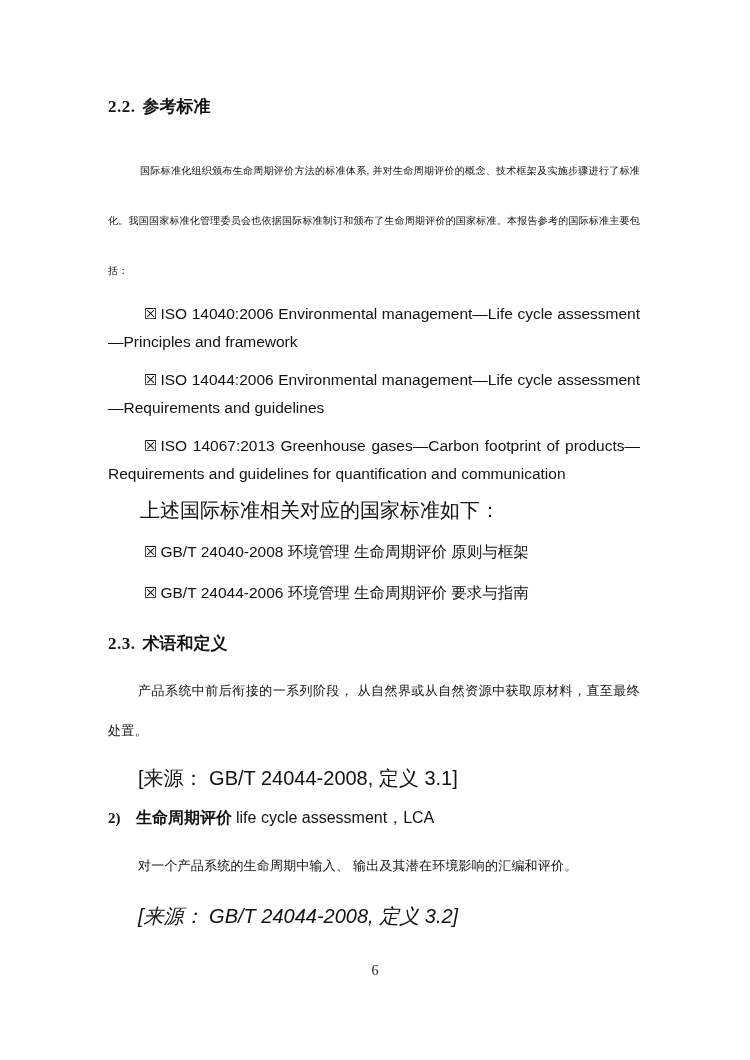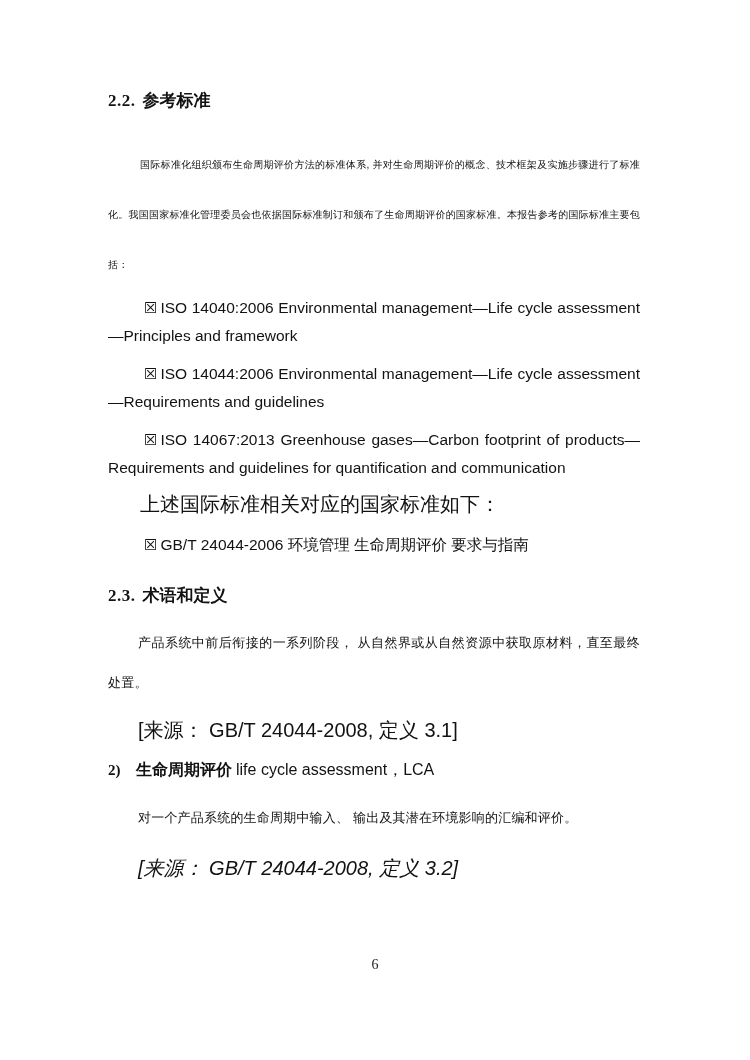--- a/index.html
+++ b/index.html
@@ -1,19 +1,19 @@
 <!DOCTYPE html>
 <html><head>
 <meta charset="utf-8">
 <style>
   html,body{margin:0;padding:0;background:#ffffff;}
   .page{
     position:relative;
     width:750px;height:1042px;
-    margin:4px auto;
+    margin:10px auto;
     background:#ffffff;
     box-sizing:border-box;
     padding:86px 110px 0 108px;
     color:#121212;
     font-family:"Liberation Sans","DejaVu Sans",sans-serif;
   }
   .heading{
     margin:0;
     font-size:17px;
     line-height:22px;
@@ -123,20 +123,21 @@
   <p class="para intro">国际标准化组织颁布生命周期评价方法的标准体系, 并对生命周期评价的概念、技术框架及实施步骤进行了标准化。我国国家标准化管理委员会也依据国际标准制订和颁布了生命周期评价的国家标准。本报告参考的国际标准主要包括：</p>
 
   <p class="iso-item iso-1"><span class="bullet">☒</span><span>ISO 14040:2006 Environmental management—Life cycle assessment—Principles and framework</span></p>
 
   <p class="iso-item iso-2"><span class="bullet">☒</span><span>ISO 14044:2006 Environmental management—Life cycle assessment—Requirements and guidelines</span></p>
 
   <p class="iso-item iso-3"><span class="bullet">☒</span><span>ISO 14067:2013 Greenhouse gases—Carbon footprint of products—Requirements and guidelines for quantification and communication</span></p>
 
   <p class="national-intro">上述国际标准相关对应的国家标准如下：</p>
 
+  <p class="gb-item gb-1"><span class="bullet">☒</span><span>GB/T 24040-2008 环境管理 生命周期评价 原则与框架</span></p>
 
   <p class="gb-item gb-2"><span class="bullet">☒</span><span>GB/T 24044-2006 环境管理 生命周期评价 要求与指南</span></p>
 
   <h2 class="heading heading-2">
     <span class="hnum">2.3.</span><span class="htitle">术语和定义</span>
   </h2>
 
 
   <p class="def def-1">产品系统中前后衔接的一系列阶段， 从自然界或从自然资源中获取原材料，直至最终处置。</p>
 

